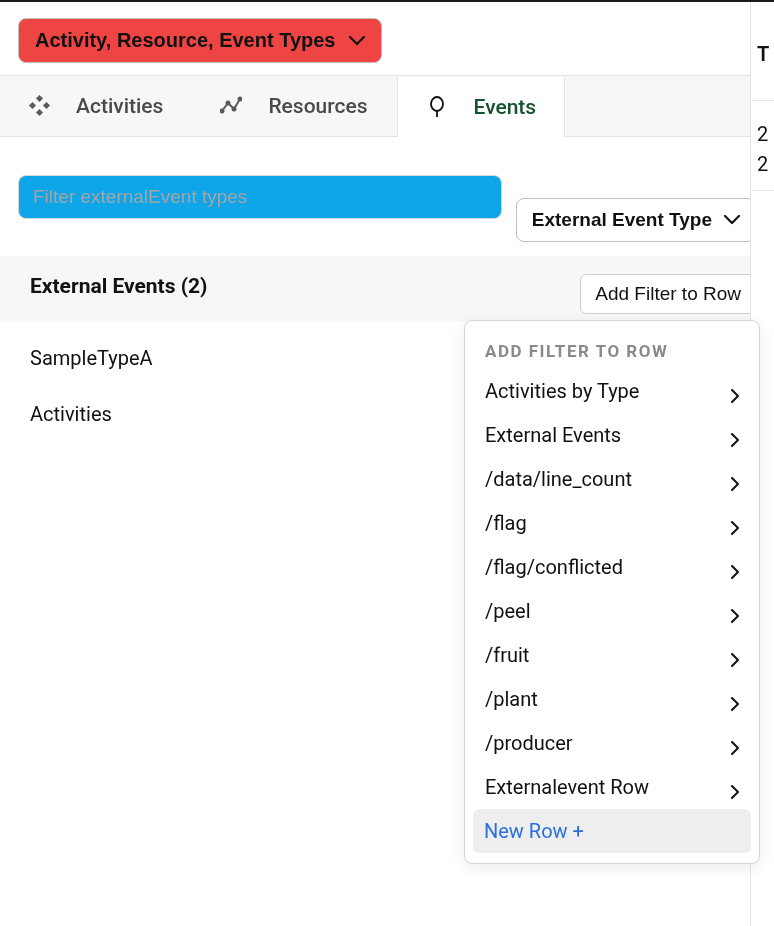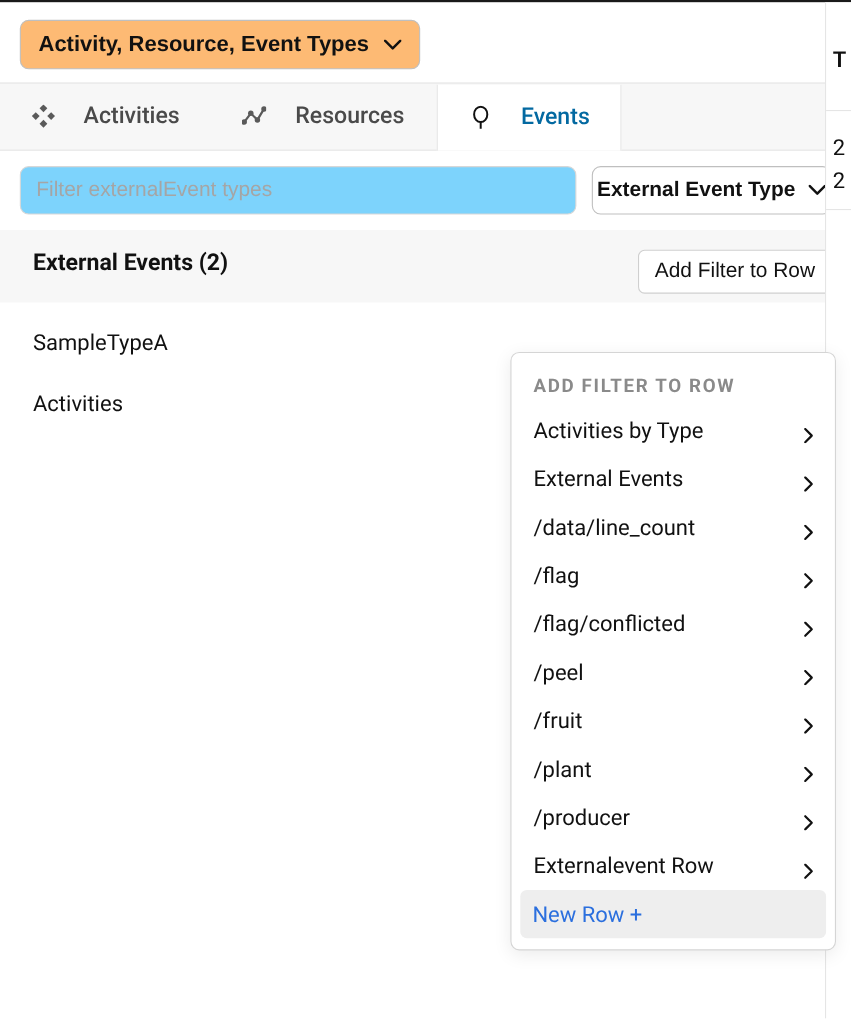--- a/index.html
+++ b/index.html
@@ -19,21 +19,21 @@
     .top-bar {
       padding: 16px 18px 12px 18px;
     }
     .dropdown-btn {
       display: inline-flex;
       align-items: center;
       gap: 14px;
       padding: 10px 16px;
       border: 1.5px solid #bfbfbf;
       border-radius: 8px;
-      background: #fdba74;
+      background: #ef4444;
       font-size: 20px;
       font-weight: 600;
       color: #111;
       cursor: pointer;
     }
     .chevron-down {
       width: 16px;
       height: 10px;
       display: inline-block;
     }
@@ -53,21 +53,21 @@
       gap: 26px;
       padding: 18px 28px;
       font-size: 21px;
       font-weight: 500;
       color: #4a4a4a;
       cursor: pointer;
       border-right: 1px solid transparent;
     }
     .tab.active {
       background: #fff;
-      color: #0369a1;
+      color: #14532d;
       border-left: 1px solid #e5e5e5;
       border-right: 1px solid #e5e5e5;
       position: relative;
       top: 1px;
     }
     .tab-icon {
       width: 22px;
       height: 22px;
       display: flex;
       align-items: center;
@@ -79,37 +79,38 @@
       padding: 14px 18px;
       align-items: center;
     }
     .filter-input {
       flex: 1;
       padding: 10px 14px;
       border: 1.5px solid #d7d7d7;
       border-radius: 8px;
       font-size: 19px;
       color: #333;
-      background: #7dd3fc;
+      background: #0ea5e9;
     }
     .filter-input::placeholder {
       color: #a5a5a5;
     }
     .type-dropdown {
       display: inline-flex;
       align-items: center;
       gap: 12px;
-      padding: 10px 4px;
+      padding: 10px 15px;
       border: 1.5px solid #bfbfbf;
       border-radius: 8px;
       background: #fff;
       font-size: 19px;
       font-weight: 600;
       color: #111;
       cursor: pointer;
+      margin-top: 47px;
     }
     .section {
       padding: 0;
     }
     .section-header {
       display: flex;
       justify-content: space-between;
       align-items: flex-start;
       padding: 18px 18px 8px 30px;
       background: #f7f7f7;

